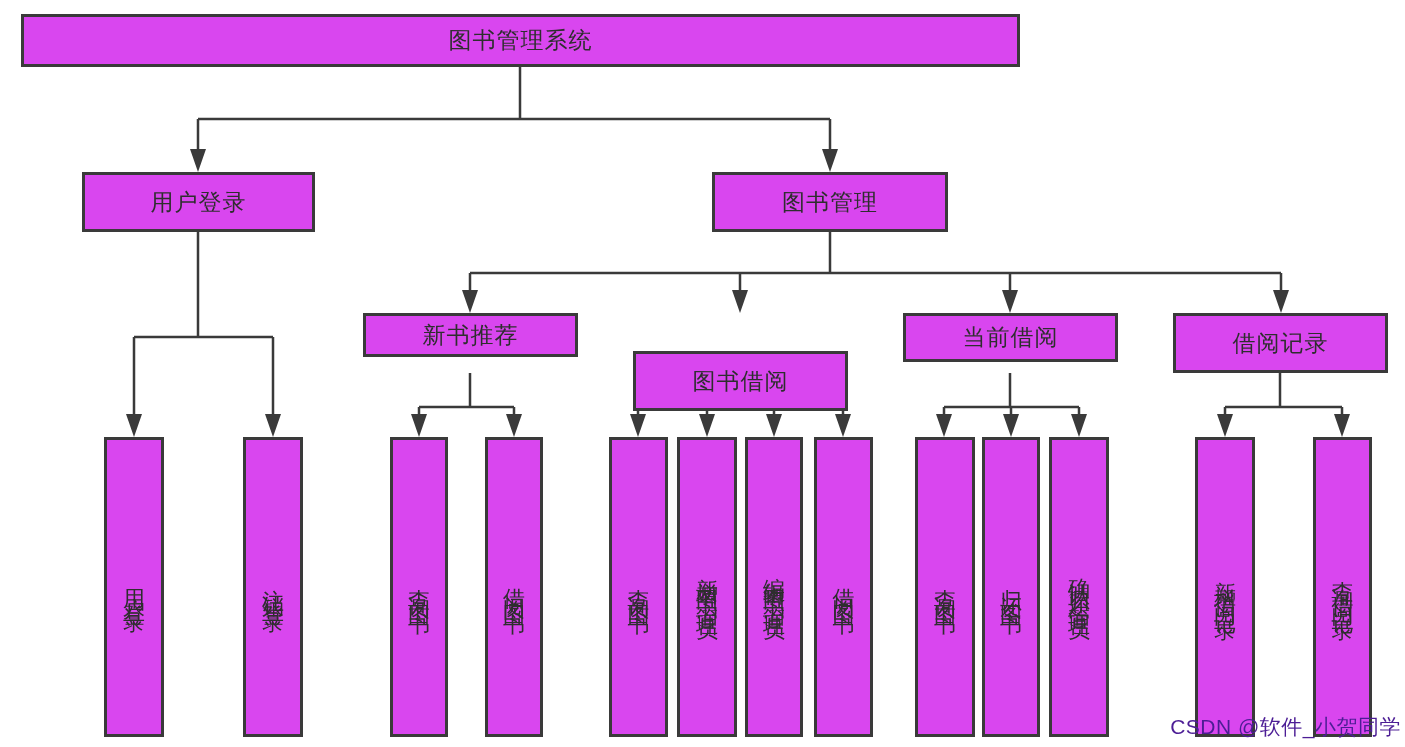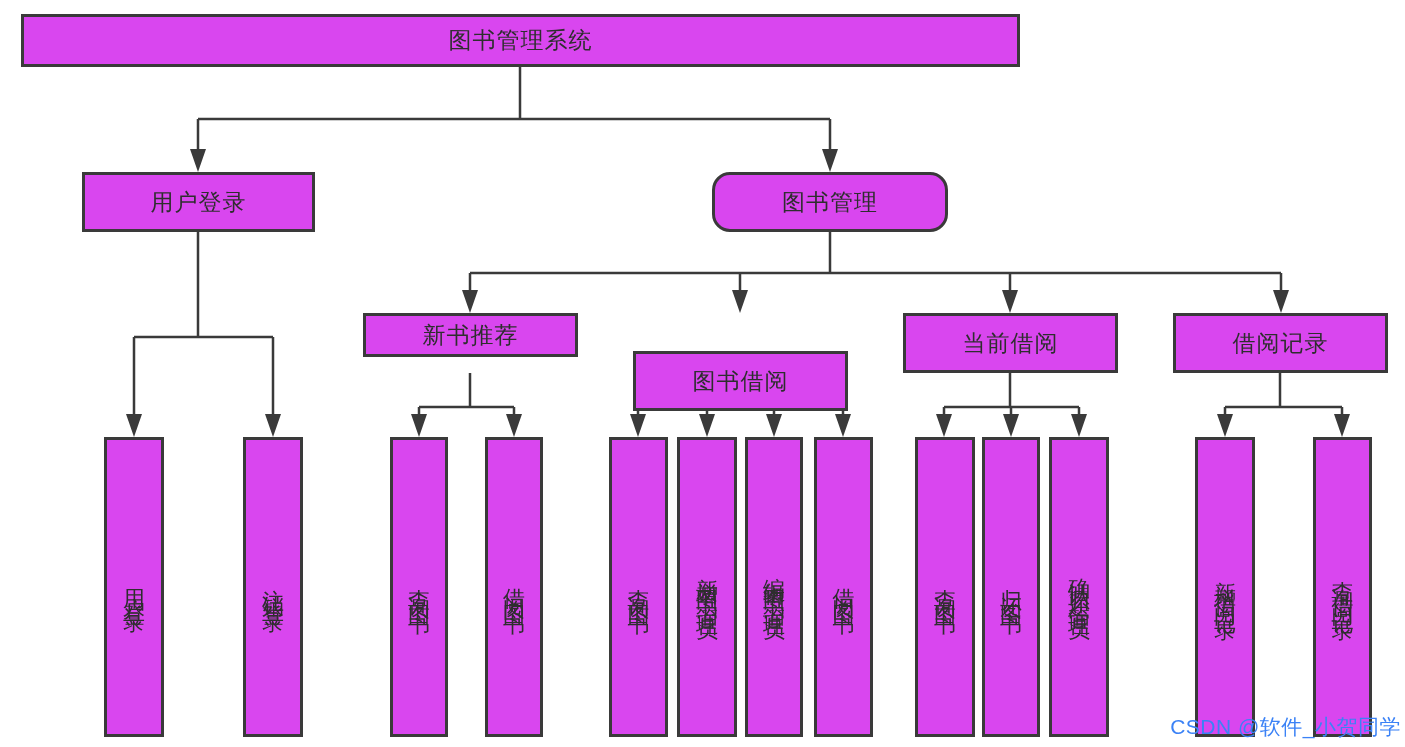--- a/index.html
+++ b/index.html
@@ -25,21 +25,21 @@
   .vnode{
     writing-mode:vertical-rl;
     font-size:22px;
     letter-spacing:8px;
   }
   .vnode.tight{letter-spacing:6px;}
   #watermark{
     position:absolute;
     right:4px;bottom:6px;
     font-size:21px;
-    color:#3b82f6;
+    color:#4c1d95;
     letter-spacing:0.5px;
     z-index:5;
     pointer-events:none;
   }
 </style>
 </head>
 <body>
 
 <div id="canvas">
 
@@ -75,25 +75,25 @@
     <polygon points="1071,414 1087,414 1079,437" fill="#3a3a3a" stroke="none"></polygon>
 
     <path d="M1280 373 V407 M1225 407 H1342 M1225 407 V416 M1342 407 V416"></path>
     <polygon points="1217,414 1233,414 1225,437" fill="#3a3a3a" stroke="none"></polygon>
     <polygon points="1334,414 1350,414 1342,437" fill="#3a3a3a" stroke="none"></polygon>
   </svg>
 
   <div class="node" style="left:21px;top:14px;width:999px;height:53px;">图书管理系统</div>
 
   <div class="node" style="left:82px;top:172px;width:233px;height:60px;">用户登录</div>
-  <div class="node" style="left:712px;top:172px;width:236px;height:60px;border-radius:18px;">图书管理</div>
+  <div class="node" style="left:712px;top:172px;width:236px;height:60px;">图书管理</div>
 
   <div class="node" style="left:363px;top:313px;width:215px;height:44px;">新书推荐</div>
   <div class="node" style="left:633px;top:313px;width:215px;height:60px;margin-top:38px;">图书借阅</div>
-  <div class="node" style="left:903px;top:313px;width:215px;height:60px;">当前借阅</div>
+  <div class="node" style="left:903px;top:313px;width:215px;height:49px;">当前借阅</div>
   <div class="node" style="left:1173px;top:313px;width:215px;height:60px;">借阅记录</div>
 
   <div class="node vnode" style="left:104px;top:437px;width:60px;height:300px;">用户登录</div>
   <div class="node vnode" style="left:243px;top:437px;width:60px;height:300px;">注销登录</div>
 
   <div class="node vnode" style="left:390px;top:437px;width:58px;height:300px;">查询图书</div>
   <div class="node vnode" style="left:485px;top:437px;width:58px;height:300px;">借阅图书</div>
 
   <div class="node vnode" style="left:609px;top:437px;width:59px;height:300px;">查询图书</div>
   <div class="node vnode tight" style="left:677px;top:437px;width:60px;height:300px;">新增图书（管理员）</div>

